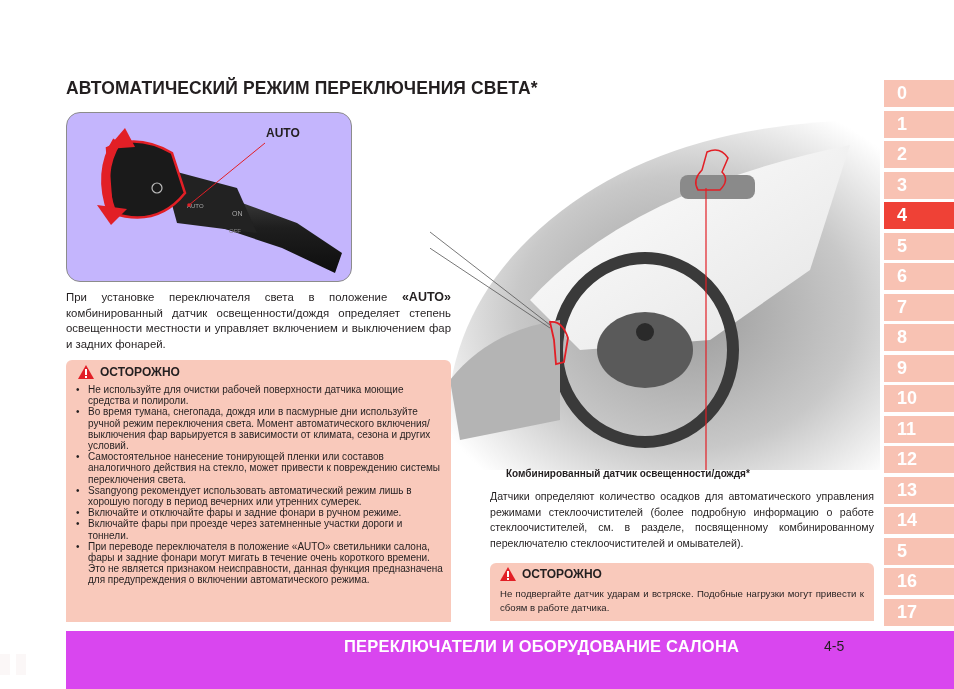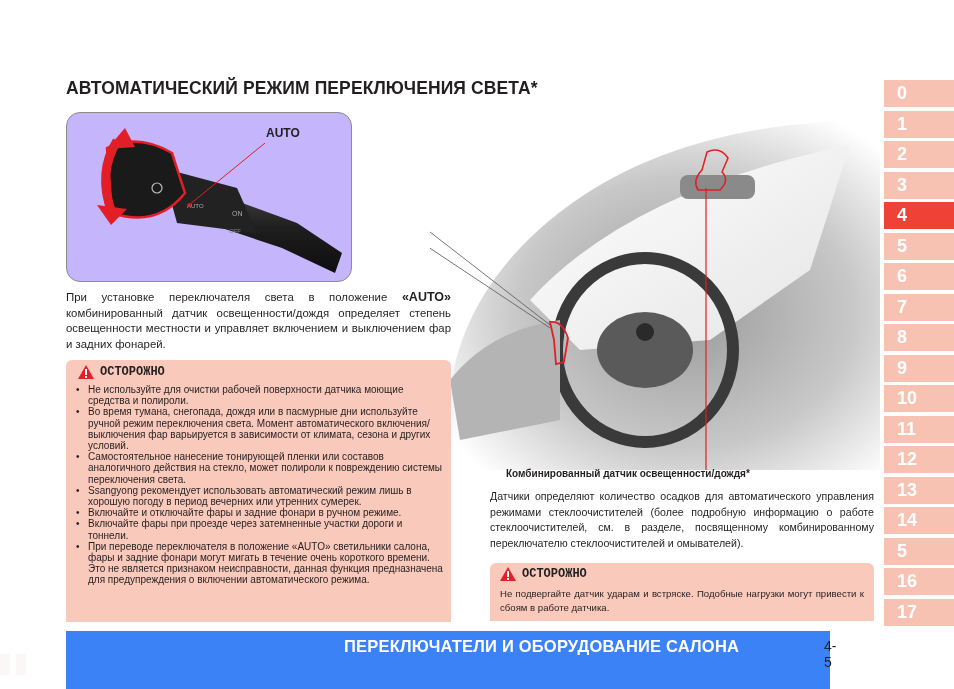--- a/index.html
+++ b/index.html
@@ -27,21 +27,21 @@
     font-size: 11.4px; line-height: 15.5px; text-align: justify; color: #231f20;
   }
   .intro b { font-size: 12.5px; }
   .warn-box {
     position: absolute; background: #f9c9bb; border-radius: 6px 6px 0 0;
   }
   .warn-box.left { left: 66px; top: 360px; width: 385px; height: 262px; }
   .warn-box.right { left: 490px; top: 563px; width: 384px; height: 58px; }
   .warn-head {
     display: flex; align-items: center; gap: 6px;
-    font-size: 12px; font-weight: bold; color: #231f20; font-family: Liberation Mono, monospace;
+    font-size: 12px; font-weight: bold; color: #231f20;
   }
   .warn-box.left .warn-head { position: absolute; left: 12px; top: 5px; }
   .warn-box.right .warn-head { position: absolute; left: 10px; top: 4px; }
   .warn-list {
     position: absolute; left: 8px; top: 24px; width: 370px; margin: 0; padding: 0;
     list-style: none; font-size: 10px; line-height: 11.2px; color: #231f20;
   }
   .warn-list li { position: relative; padding-left: 14px; }
   .warn-list li::before { content: "•"; position: absolute; left: 2px; top: 0; }
   .warn-right-text {
@@ -57,21 +57,21 @@
     font-size: 10.6px; line-height: 15.5px; text-align: justify; color: #231f20;
   }
   .chapter-tabs { position: absolute; left: 884px; top: 80px; width: 70px; }
   .chapter-tab {
     display: block; height: 27px; margin-bottom: 3.5px; background: #f8c2b3;
     color: #ffffff; font-weight: bold; font-size: 18px; line-height: 27px;
     padding-left: 13px; cursor: pointer; box-sizing: border-box;
   }
   .chapter-tab.active { background: #ef4136; }
   .footer {
-    position: absolute; left: 66px; top: 631px; width: 764px; height: 58px; background: #3b82f6;
+    position: absolute; left: 66px; top: 631px; width: 888px; height: 58px; background: #d946ef;
   }
   .footer-title {
     position: absolute; left: 278px; top: 6px; font-size: 16.5px; font-weight: bold; color: #ffffff; letter-spacing: 0.2px;
   }
   .page-num {
     position: absolute; left: 758px; top: 7px; font-size: 14px; font-weight: normal; color: #231f20;
   }
   .corner-marks { position: absolute; left: 0; top: 654px; }
   .corner-marks span { position: absolute; top: 0; width: 10px; height: 21px; background: #fbf7f7; }
 </style>
@@ -151,21 +151,21 @@
     <svg width="16" height="14" viewBox="0 0 16 14">
       <polygon points="8,0 16,14 0,14" fill="#e21f26"></polygon>
       <rect x="7" y="4" width="2" height="6" fill="#fff"></rect>
       <rect x="7" y="11" width="2" height="2" fill="#fff"></rect>
     </svg>
     <span>ОСТОРОЖНО</span>
   </div>
   <ul class="warn-list">
     <li>Не используйте для очистки рабочей поверхности датчика моющие средства и полироли.</li>
     <li>Во время тумана, снегопада, дождя или в пасмурные дни используйте ручной режим переключения света. Момент автоматического включения/выключения фар варьируется в зависимости от климата, сезона и других условий.</li>
-    <li>Самостоятельное нанесение тонирующей пленки или составов аналогичного действия на стекло, может полироли к повреждению системы переключения света.</li>
+    <li>Самостоятельное нанесение тонирующей пленки или составов аналогичного действия на стекло, может привести к повреждению системы переключения света.</li>
     <li>Ssangyong рекомендует использовать автоматический режим лишь в хорошую погоду в период вечерних или утренних сумерек.</li>
     <li>Включайте и отключайте фары и задние фонари в ручном режиме.</li>
     <li>Включайте фары при проезде через затемненные участки дороги и тоннели.</li>
     <li>При переводе переключателя в положение «AUTO» светильники салона, фары и задние фонари могут мигать в течение очень короткого времени. Это не является признаком неисправности, данная функция предназначена для предупреждения о включении автоматического режима.</li>
   </ul>
 </div>
 
 <div class="sensor-title">Комбинированный датчик освещенности/дождя*</div>
 <div class="sensor-text">Датчики определяют количество осадков для автоматического управления режимами стеклоочистителей (более подробную информацию о работе стеклоочистителей, см. в разделе, посвященному комбинированному переключателю стеклоочистителей и омывателей).</div>
 

